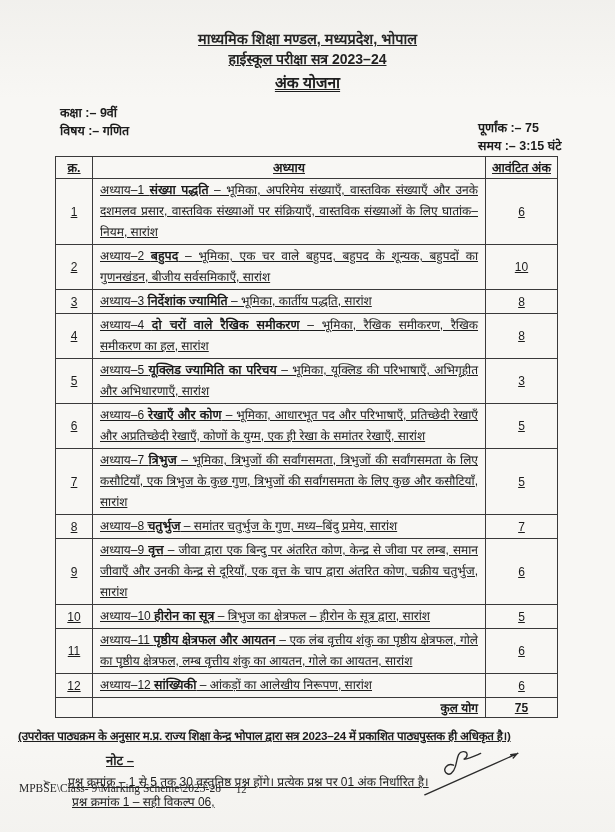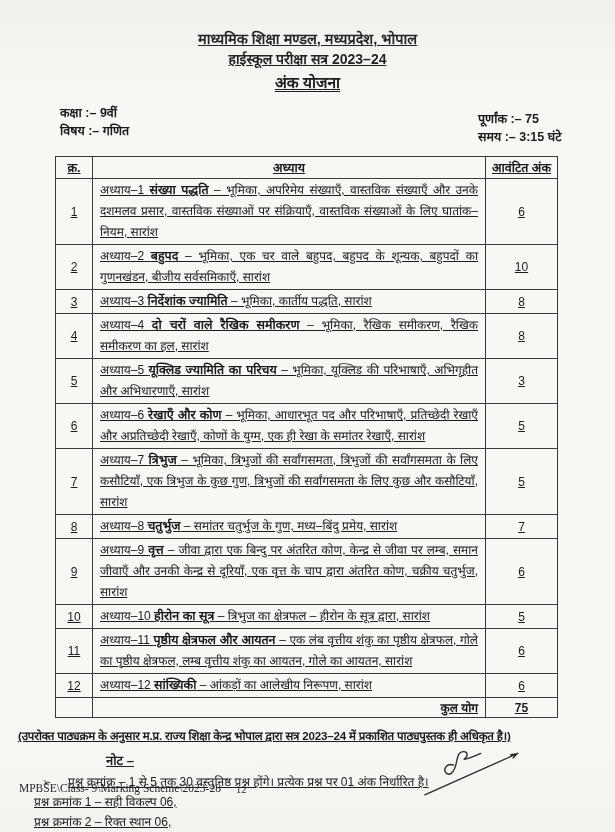--- a/index.html
+++ b/index.html
@@ -20,21 +20,21 @@
   
   .doc-header{padding-top:30px;text-align:center;line-height:19px;}
   .doc-header .h1{font-weight:bold;font-size:14.5px;}
   .doc-header .h2{font-weight:bold;font-size:14px;margin-top:1px;}
   .doc-header .h3{font-weight:bold;font-size:15.5px;margin-top:4px;
     text-decoration:underline;text-underline-offset:3px;}
 
   
   .meta{position:relative;margin-top:12px;height:46px;font-size:12.5px;font-weight:bold;}
   .meta .left{position:absolute;left:60px;top:0;line-height:18px;}
-  .meta .right{position:absolute;left:478px;top:6px;line-height:18px;}
+  .meta .right{position:absolute;left:478px;top:15px;line-height:18px;}
   .meta .lbl{display:inline-block;}
 
   
   table.marks{border-collapse:collapse;margin:6px 0 0 55px;width:502px;
     font-size:12px;table-layout:fixed;}
   table.marks col.w-sno{width:37px;}
   table.marks col.w-chap{width:393px;}
   table.marks col.w-marks{width:72px;}
   table.marks th,table.marks td{border:1.2px solid #3a3a3a;padding:1px 7px;vertical-align:middle;}
   table.marks th{font-weight:bold;font-size:12.5px;padding:2px 4px;}
@@ -47,21 +47,21 @@
 
   
   .auth-line{margin:10px 0 0 18px;width:584px;font-weight:bold;font-size:11.6px;
     letter-spacing:-0.2px;line-height:16px;}
 
   
   .note-heading{margin:7px 0 0 106px;font-weight:bold;font-size:13px;}
   .notes{margin-top:3px;font-size:12px;}
   .note-line{position:relative;padding-left:68px;line-height:20px;}
   .note-line .arrow{position:absolute;left:42px;top:0;font-size:11px;}
-  .note-line.sub{padding-left:34px;}
+  .note-line.sub{padding-left:72px;}
 
   
   .signature{position:absolute;left:418px;top:742px;width:110px;height:60px;}
 
   
   .footer{position:absolute;left:0;top:782px;width:100%;
     font-family:"Liberation Serif","DejaVu Serif",serif;font-size:11.5px;color:#2a2a2a;}
   .footer .path{position:absolute;left:19px;top:0;}
   .footer .page-num{position:absolute;left:236px;top:2px;font-size:10.5px;}
 </style>
@@ -183,21 +183,20 @@
       </tr>
     </tbody>
   </table>
 
   <div class="auth-line">(उपरोक्त पाठ्यक्रम के अनुसार म.प्र. राज्य शिक्षा केन्द्र भोपाल द्वारा सत्र 2023–24 में प्रकाशित पाठ्यपुस्तक ही अधिकृत है।)</div>
 
   <div class="note-heading">नोट –</div>
   <div class="notes">
       <div class="note-line"><span class="arrow">➢</span><span>प्रश्न क्रमांक – 1 से 5 तक 30 वस्तुनिष्ठ प्रश्न होंगे। प्रत्येक प्रश्न पर 01 अंक निर्धारित है।</span></div>
       <div class="note-line sub"><span>प्रश्न क्रमांक 1 –   सही विकल्प 06,</span></div>
-      <div class="note-line sub"><span>प्रश्न क्रमांक 2 –   रिक्त स्थान 06,</span></div>
     </div>
 
   <svg class="signature" viewBox="0 0 130 70">
     <path d="M42 27 c-7 -3 -13 4 -9 9 c4 4 9 0 11 -7 c3 -9 2 -17 9 -18 c6 -1 7 6 1 9 c7 -1 13 -4 20 -7" fill="none" stroke="#2b2b2b" stroke-width="1.6" stroke-linecap="round"></path>
     <path d="M8 62 L 118 13 m -0.5 0.2 l -8 1.4 m 8 -1.6 l -5 5.5" fill="none" stroke="#2b2b2b" stroke-width="1.6" stroke-linecap="round"></path>
   </svg>
 
   <div class="footer">
     <span class="path">MPBSE\Class- 9\Marking Scheme\2023-28</span>
     <span class="page-num">12</span>

